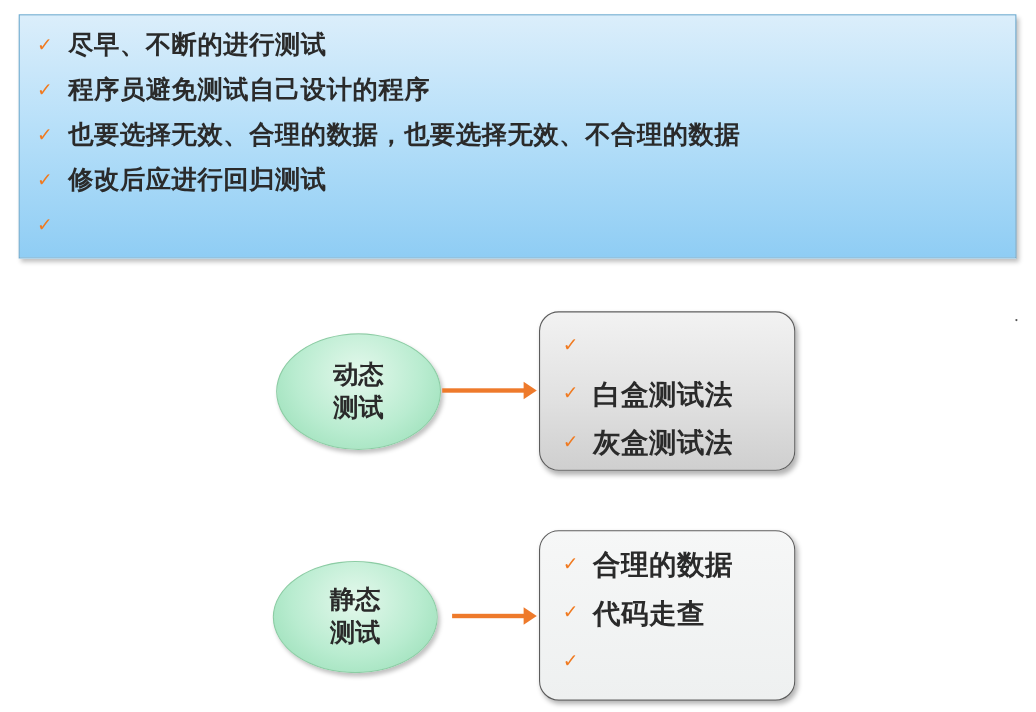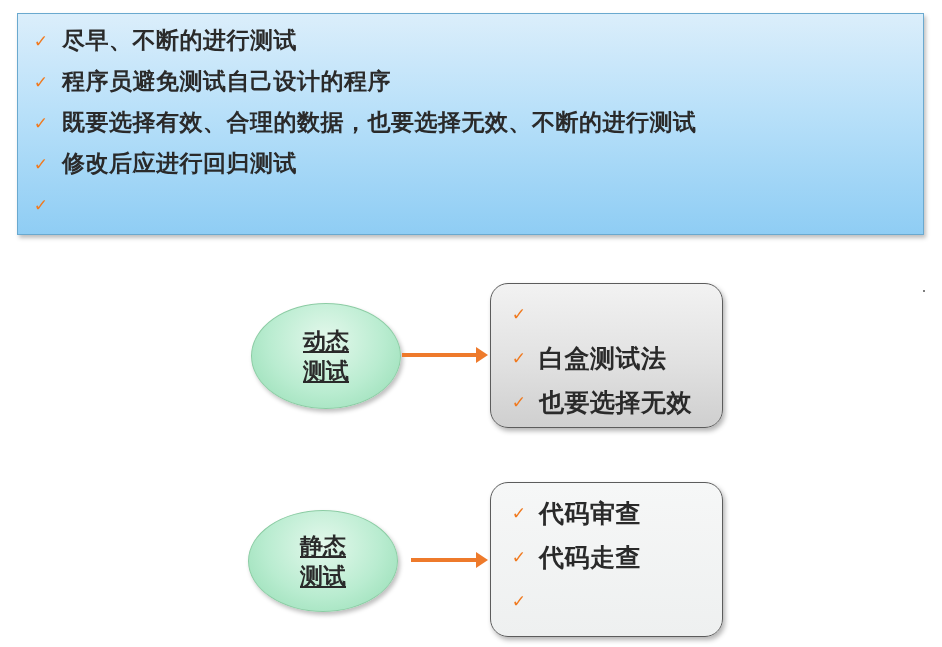--- a/index.html
+++ b/index.html
@@ -54,21 +54,20 @@
       box-shadow: 2px 3px 4px rgba(0,0,0,0.25);
       display: flex;
       align-items: center;
       justify-content: center;
       text-align: center;
       font-size: 23px;
       font-weight: bold;
       line-height: 30px;
       color: #2a2a2a;
       box-sizing: border-box;
-      text-decoration: underline;
     }
     .ellipse span { display: block; }
     .arrow {
       position: absolute;
       height: 4px;
       background: #ee7a2b;
     }
     .arrow::after {
       content: "";
       position: absolute;
@@ -123,21 +122,21 @@
   <div class="principle-item">
     <span class="check">✓</span>
     <span>尽早、不断的进行测试</span>
   </div>
   <div class="principle-item">
     <span class="check">✓</span>
     <span>程序员避免测试自己设计的程序</span>
   </div>
   <div class="principle-item">
     <span class="check">✓</span>
-    <span>既要选择有效、合理的数据，也要选择无效、不断的进行测试</span>
+    <span>也要选择无效、合理的数据，也要选择无效、不合理的数据</span>
   </div>
   <div class="principle-item">
     <span class="check">✓</span>
     <span>修改后应进行回归测试</span>
   </div>
   <div class="principle-item">
     <span class="check">✓</span>
   </div>
 </div>
 
@@ -151,35 +150,35 @@
 <div class="method-box dynamic" style="left:490px; top:283px; width:233px; height:145px;">
   <div class="method-item">
     <span class="check">✓</span>
   </div>
   <div class="method-item">
     <span class="check">✓</span>
     <span>白盒测试法</span>
   </div>
   <div class="method-item">
     <span class="check">✓</span>
-    <span>也要选择无效</span>
+    <span>灰盒测试法</span>
   </div>
 </div>
 
 <div class="ellipse" style="left:248px; top:510px; width:150px; height:102px;">
   <div>
     <span>静态</span>
     <span>测试</span>
   </div>
 </div>
 <div class="arrow" style="left:411px; top:558px; width:67px;"></div>
 <div class="method-box static" style="left:490px; top:482px; width:233px; height:155px;">
   <div class="method-item">
     <span class="check">✓</span>
-    <span>代码审查</span>
+    <span>合理的数据</span>
   </div>
   <div class="method-item">
     <span class="check">✓</span>
     <span>代码走查</span>
   </div>
   <div class="method-item">
     <span class="check">✓</span>
   </div>
 </div>
 

